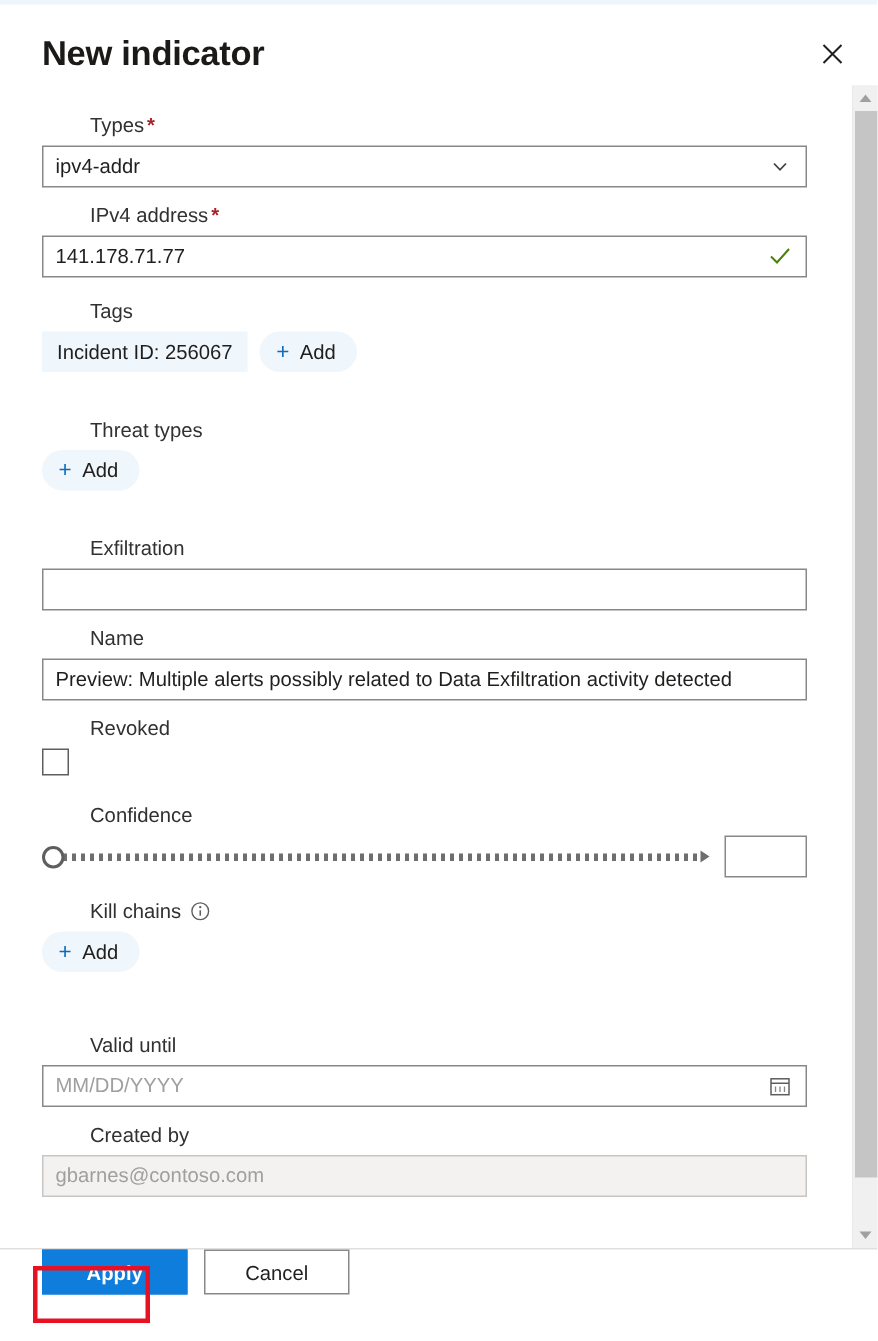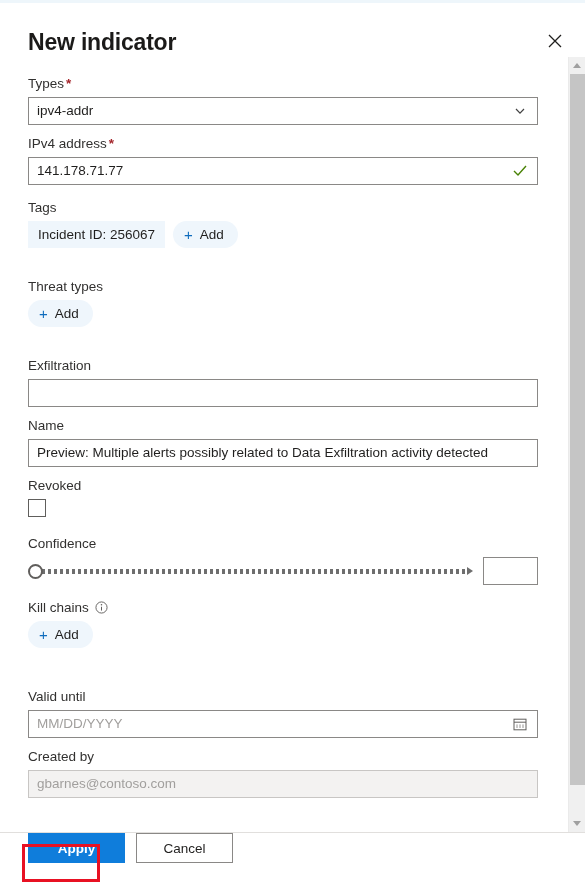--- a/index.html
+++ b/index.html
@@ -25,21 +25,21 @@
   .top-accent {
     height: 3px;
     background: #eef6fb;
     flex: 0 0 auto;
   }
   
   .header {
     flex: 0 0 auto;
     height: 54px;
     display: flex;
-    align-items: flex-end;
+    align-items: center;
     padding: 10px 14px 0 28px;
     box-sizing: border-box;
   }
   .title {
     font-size: 23px;
     font-weight: 600;
     color: #1b1a19;
     letter-spacing: -0.2px;
     line-height: 30px;
     flex: 1 1 auto;
@@ -72,20 +72,21 @@
     box-sizing: border-box;
     overflow: hidden;
   }
   .field { margin-bottom: 0; }
   .label {
     font-size: 13.5px;
     color: #323130;
     line-height: 17px;
     margin-bottom: 5px;
     display: block;
+    margin-left: 32px;
   }
   .req {
     color: #a4262c;
     font-weight: 700;
     margin-left: 2px;
   }
 
   .input {
     box-sizing: border-box;
     width: 510px;

